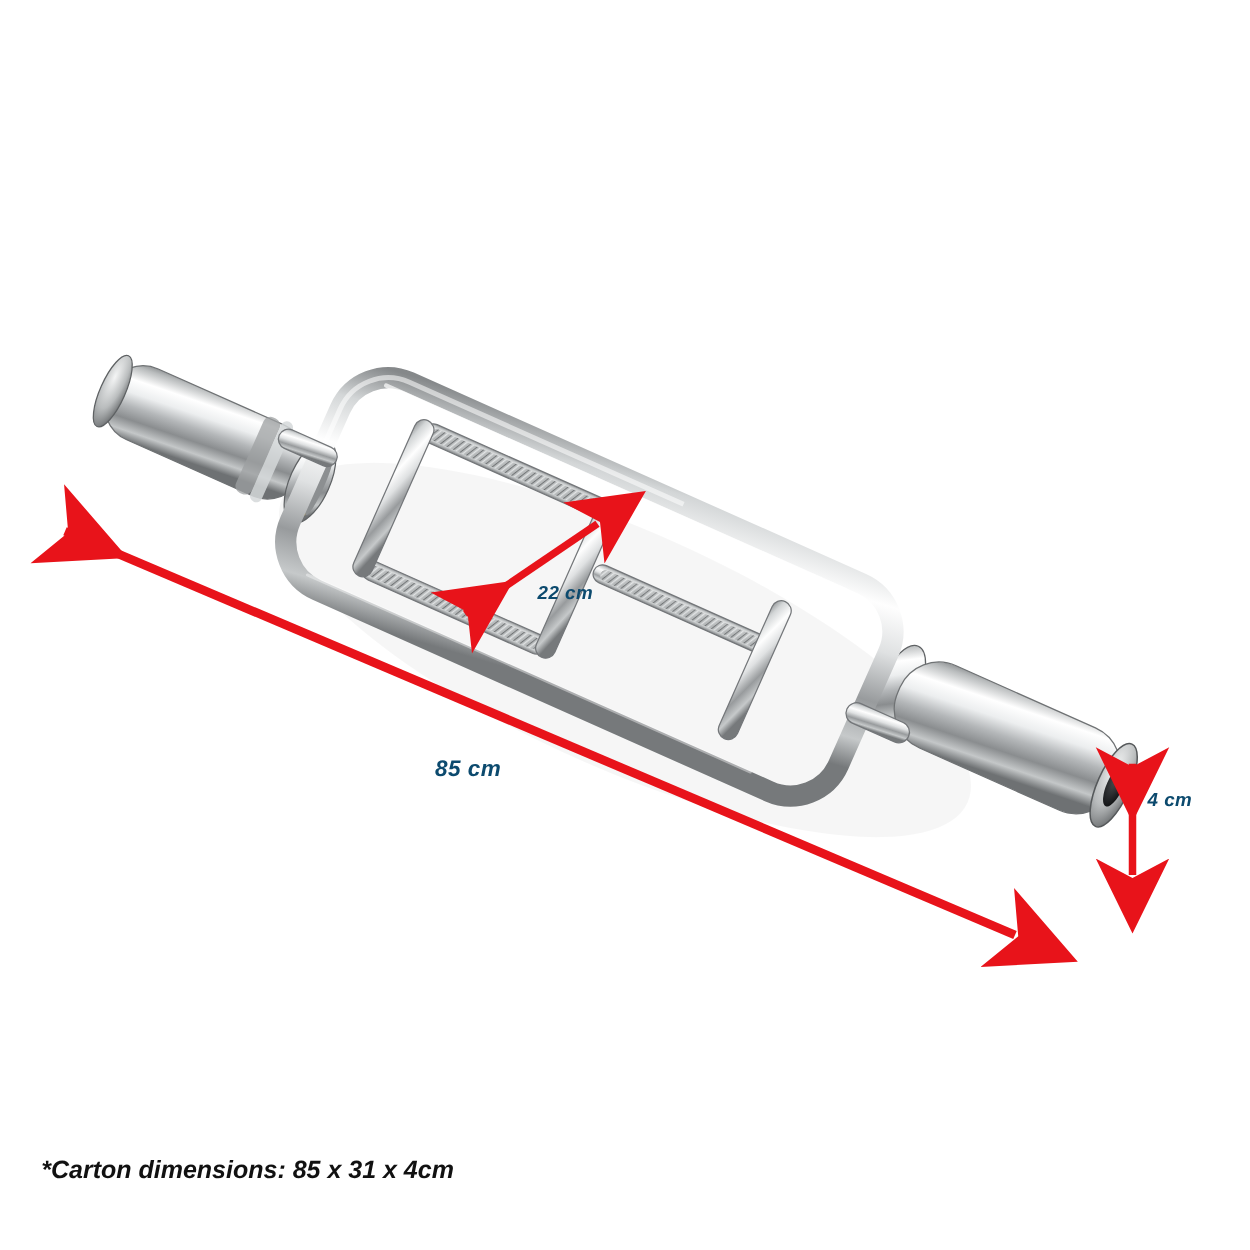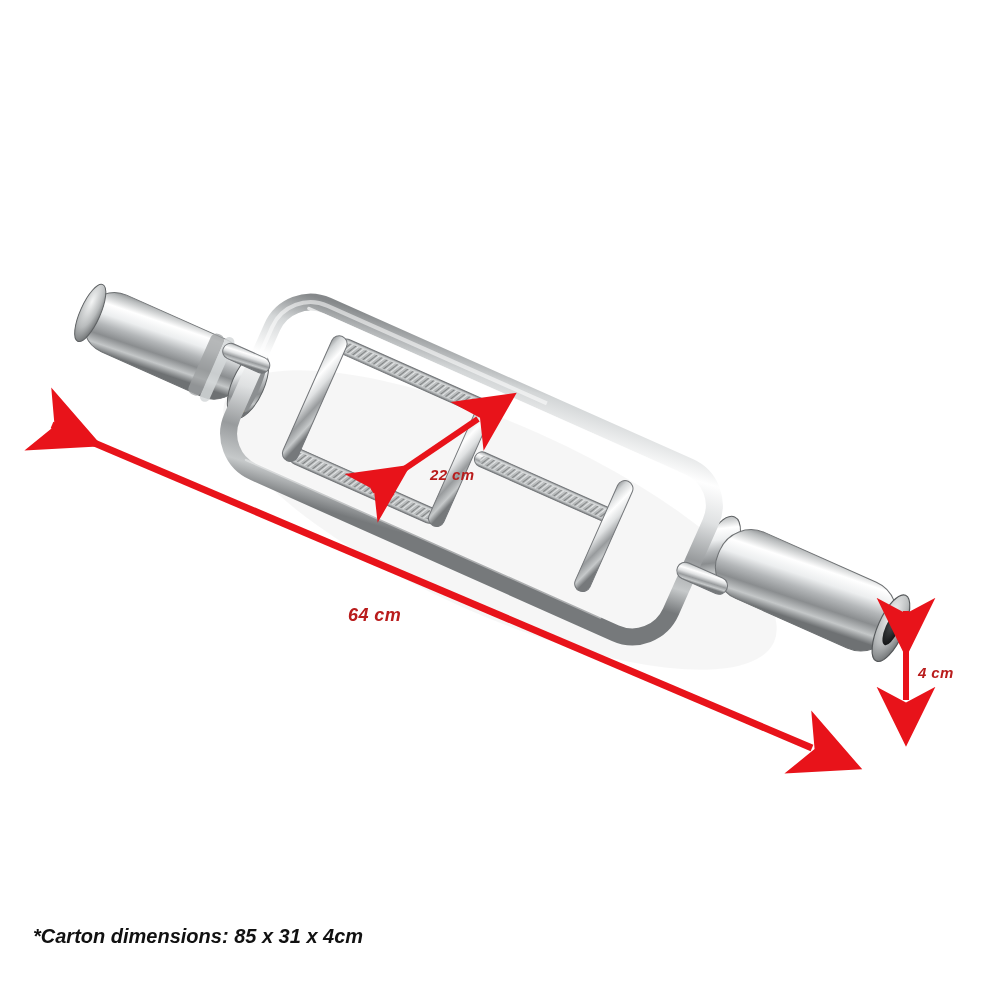--- a/index.html
+++ b/index.html
@@ -26,37 +26,37 @@
     left: 0; top: 0;
     width: 1000px;
     height: 1000px;
     display: block;
   }
   .dim-label {
     position: absolute;
     font-family: "Liberation Sans", sans-serif;
     font-weight: bold;
     font-style: italic;
-    color: #b91c1c;
+    color: #0c4a6e;
     white-space: nowrap;
     letter-spacing: 0.4px;
   }
   #label-length {
     left: 348px;
     top: 605px;
     font-size: 18px;
   }
   #label-width {
     left: 430px;
     top: 466px;
     font-size: 15px;
   }
   #label-height {
     left: 918px;
-    top: 664px;
+    top: 632px;
     font-size: 15px;
   }
   #caption {
     position: absolute;
     left: 33px;
     top: 925px;
     font-family: "Liberation Sans", sans-serif;
     font-style: italic;
     font-weight: bold;
     font-size: 20px;
@@ -188,21 +188,21 @@
     <g>
 
       <line x1="52" y1="425" x2="812" y2="748" stroke="#e8131a" stroke-width="7" marker-start="url(#arrowHead)" marker-end="url(#arrowHead)"></line>
 
       <line x1="372" y1="491" x2="478" y2="419" stroke="#e8131a" stroke-width="6" marker-start="url(#arrowHead)" marker-end="url(#arrowHead)"></line>
 
       <line x1="906" y1="611" x2="906" y2="700" stroke="#e8131a" stroke-width="6" marker-start="url(#arrowHead)" marker-end="url(#arrowHead)"></line>
     </g>
   </svg>
 
-  <div class="dim-label" id="label-length">64 cm</div>
+  <div class="dim-label" id="label-length">85 cm</div>
 
   <div class="dim-label" id="label-width">22 cm</div>
 
   <div class="dim-label" id="label-height">4 cm</div>
 
   <div id="caption">*Carton dimensions: 85 x 31 x 4cm</div>
 
 </div>
 
 </body></html>

